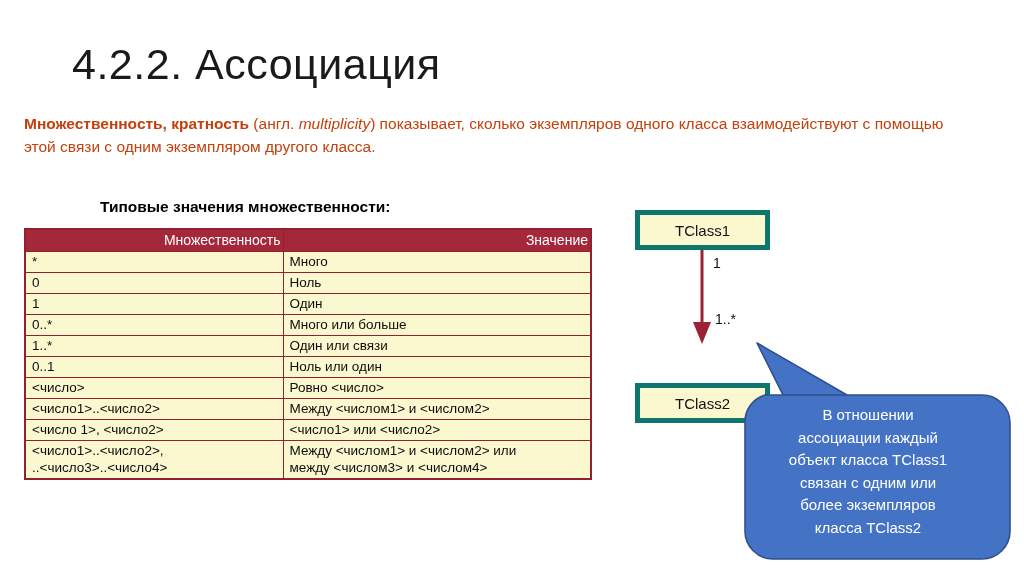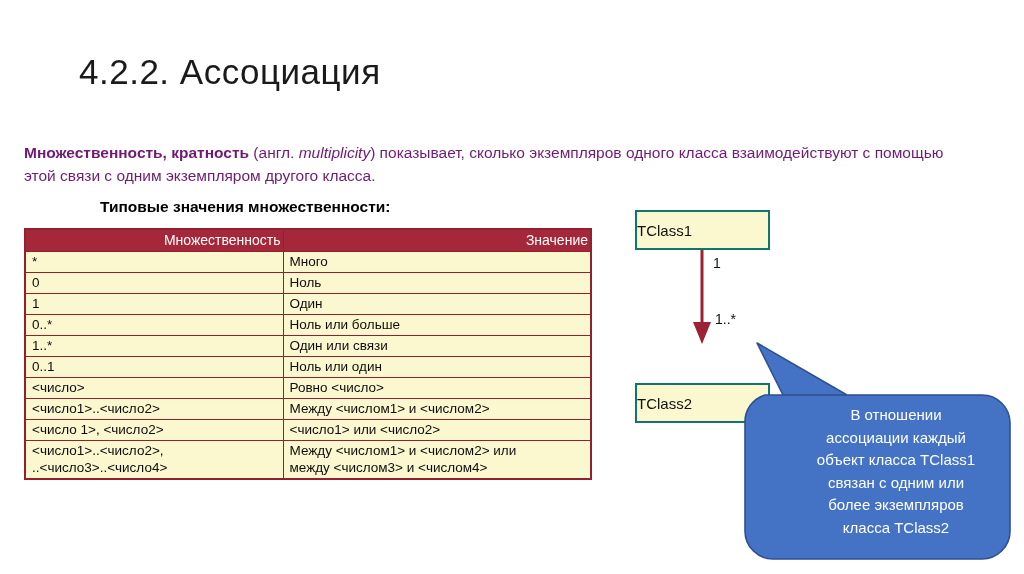--- a/index.html
+++ b/index.html
@@ -13,38 +13,37 @@
     position: relative;
     overflow: hidden;
     font-family: "Liberation Sans", sans-serif;
     color: #000000;
   }
 
   
   #slide-title {
     position: absolute;
     left: 72px;
-    top: 52px;
-    font-size: 35px;
+    top: 40px;
+    font-size: 43px;
     font-weight: 400;
     letter-spacing: 0.5px;
     color: #1a1a1a;
     white-space: nowrap;
-    margin-left: 7px;
   }
 
   
   #intro-paragraph {
     position: absolute;
     left: 24px;
-    top: 141px;
+    top: 112px;
     width: 940px;
     font-size: 15.5px;
     line-height: 23px;
-    color: #701a75;
+    color: #c2410c;
   }
   #intro-paragraph .strong { font-weight: bold; }
   #intro-paragraph .ital { font-style: italic; }
 
   
   #table-caption {
     position: absolute;
     left: 100px;
     top: 198px;
     font-size: 15.5px;
@@ -89,23 +88,24 @@
     position: absolute;
     left: 620px;
     top: 200px;
     width: 180px;
     height: 195px;
   }
   .uml-class-box {
     position: absolute;
     box-sizing: border-box;
     background: #fbf8d0;
-    border: 2px solid #0f766e;
+    border: 5px solid #0f766e;
     display: flex;
     align-items: center;
+    justify-content: center;
     font-size: 15px;
     color: #111111;
   }
   #uml-class-tclass1 { left: 15px; top: 10px; width: 135px; height: 40px; }
   #uml-class-tclass2 { left: 15px; top: 143px; width: 135px; height: 40px; margin-top: 40px; }
   #uml-assoc-line {
     position: absolute;
     left: 0; top: 0;
     width: 180px; height: 195px;
     overflow: visible;
@@ -126,21 +126,21 @@
     width: 285px;
     height: 228px;
   }
   #callout-shape {
     position: absolute;
     left: 0; top: 0;
     width: 285px; height: 228px;
   }
   #callout-text {
     position: absolute;
-    left: 36px;
+    left: 8px;
     top: 68px;
     width: 250px;
     text-align: center;
     color: #ffffff;
     font-size: 15px;
     line-height: 22.5px;
     white-space: pre-line;
   }
 </style>
 </head>
@@ -171,21 +171,21 @@
       <tr>
         <td>0</td>
         <td>Ноль</td>
       </tr>
       <tr>
         <td>1</td>
         <td>Один</td>
       </tr>
       <tr>
         <td>0..*</td>
-        <td>Ноль или больше</td>
+        <td>Много или больше</td>
       </tr>
       <tr>
         <td>1..*</td>
         <td>Один или связи</td>
       </tr>
       <tr>
         <td>0..1</td>
         <td>Ноль или один</td>
       </tr>
       <tr>

